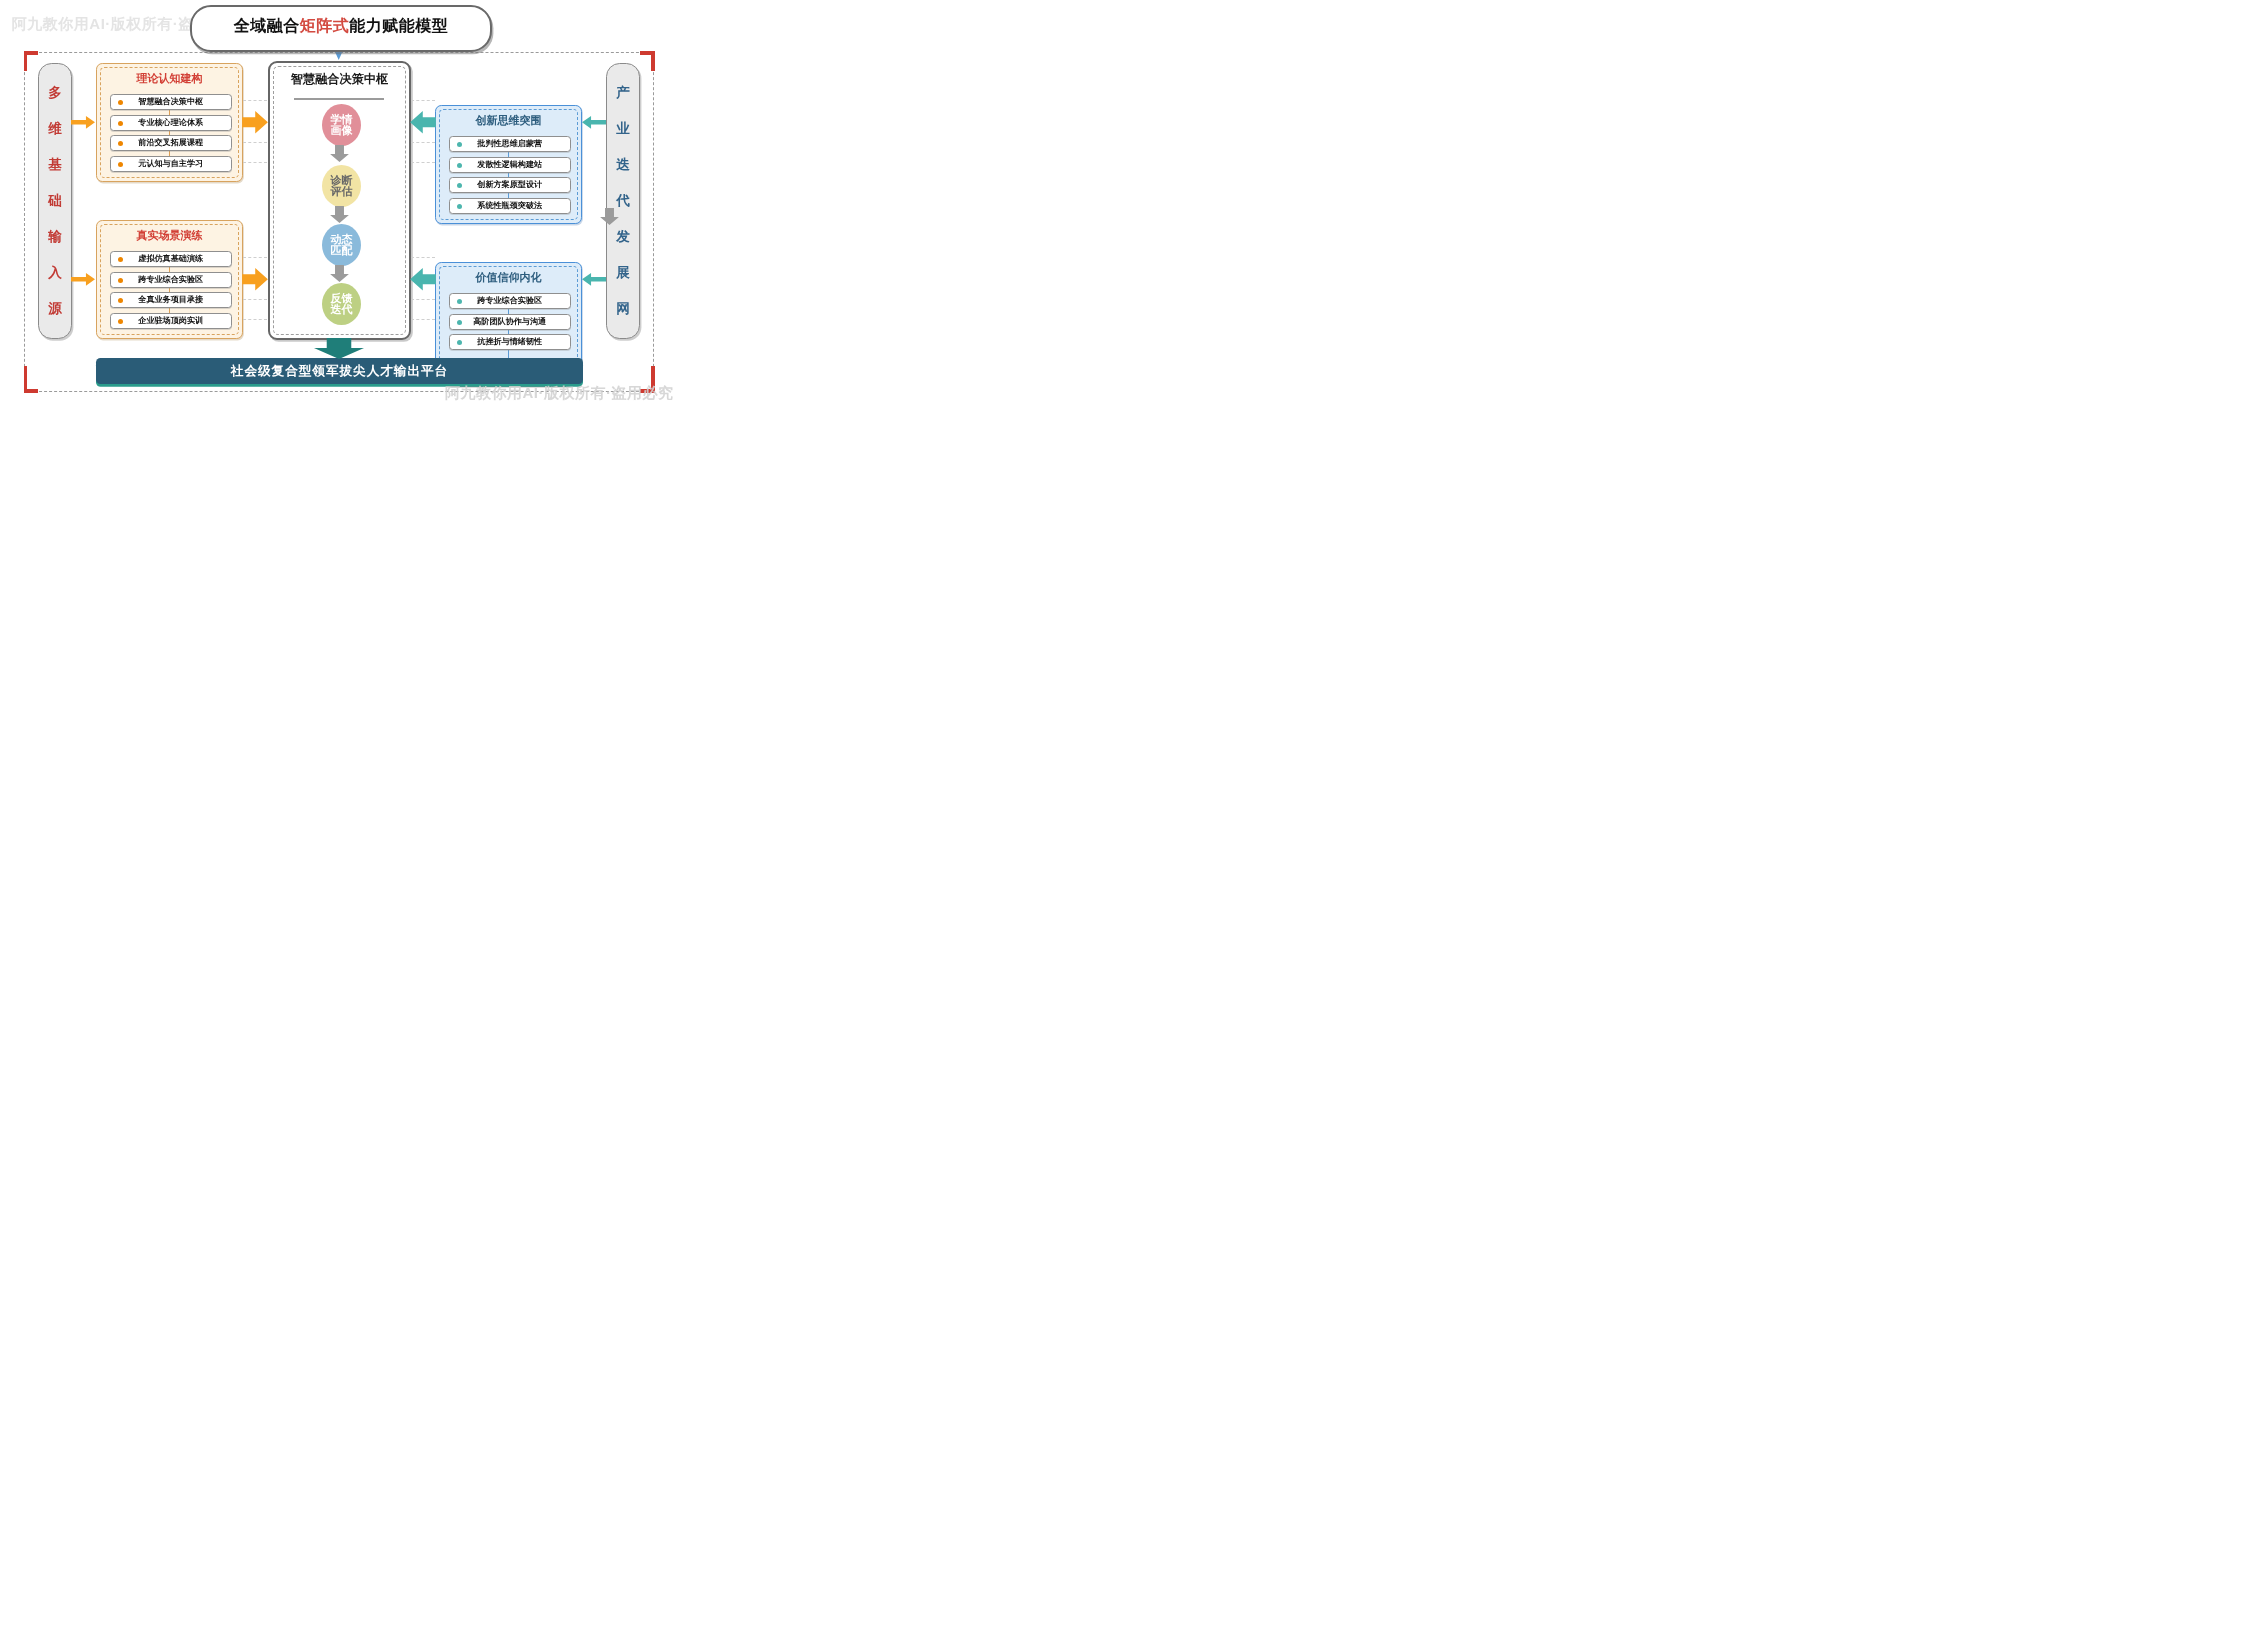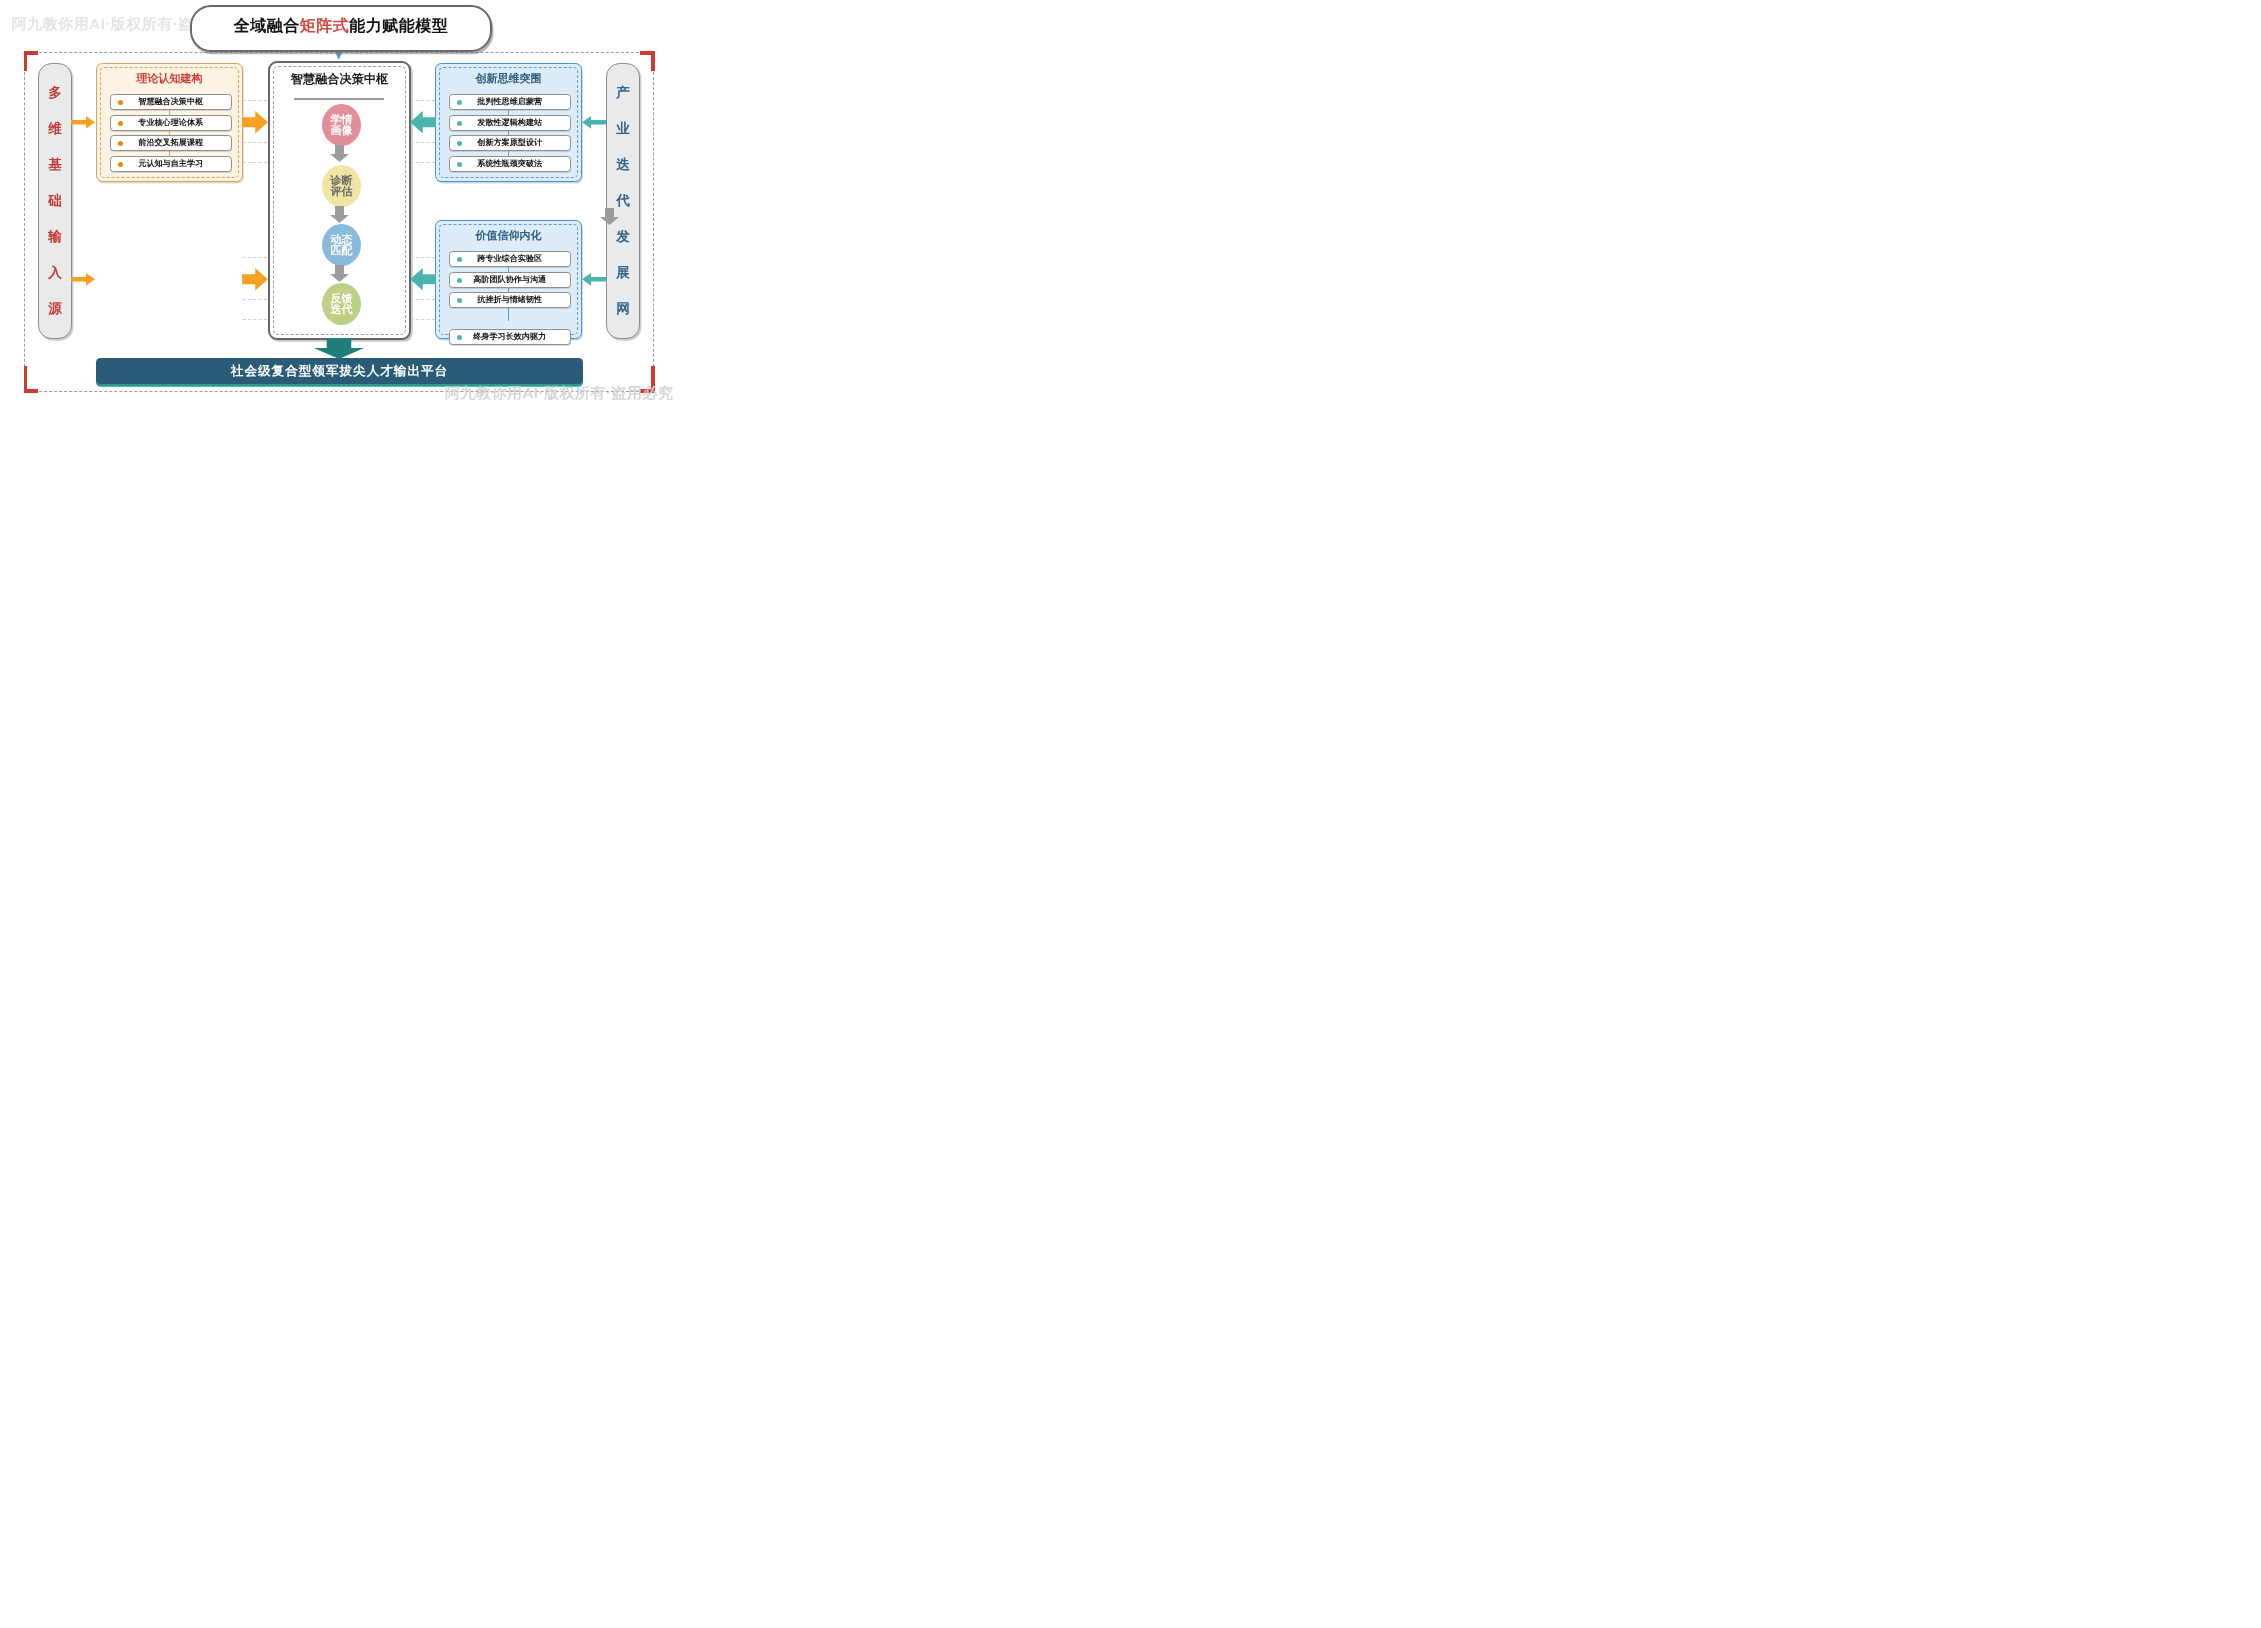--- a/index.html
+++ b/index.html
@@ -25,21 +25,21 @@
   .rail{position:absolute;top:63px;width:34px;height:276px;background:#eaeaea;border:1.4px solid #8a8a8a;border-radius:13.6px;box-shadow:1.4px 1.8px 0 rgba(130,130,130,0.4);z-index:4;box-sizing:border-box;display:flex;flex-direction:column;justify-content:space-evenly;align-items:center;}
   .rail-left{left:38px;}
   .rail-right{left:606px;}
   .rail span{font-size:13.6px;line-height:1;}
   .rail-left span{color:#c23b35;}
   .rail-right span{color:#33648b;}
 
   
   .module{position:absolute;width:147px;height:119px;border-radius:6.3px;z-index:4;box-sizing:border-box;}
   .module.cream{background:#fdf3e3;border:1.4px solid #d8a35e;box-shadow:0.9px 1.4px 0 rgba(180,150,100,0.35);}
-  .module.blue{background:#ddecf9;border:1.4px solid #4a90d8;box-shadow:0.9px 1.4px 0 rgba(100,140,190,0.35);}
+  .module.blue{background:#ddecf9;border:1.4px solid #4a90d8;box-shadow:0.9px 1.4px 0 rgba(100,140,190,0.35);margin-top:42px;}
   .module .inner-dash{position:absolute;inset:2.7px;border-radius:4.5px;border:0.9px dashed #d8a35e;pointer-events:none;}
   .module.blue .inner-dash{border-color:#5b9bd5;}
   .module .m-title{position:absolute;top:4.5px;left:0;width:100%;height:18px;line-height:18px;text-align:center;font-size:11px;}
   .module.cream .m-title{color:#d23f35;}
   .module.blue .m-title{color:#2d5d7e;}
   .vline{position:absolute;left:72px;top:38px;width:1.4px;height:62px;}
   .module.cream .vline{background:#dd9f55;}
   .module.blue .vline{background:#5b9bd5;}
   .card{position:absolute;left:12.7px;width:122px;height:16.3px;background:#fff;border:0.9px solid #8f8f8f;border-radius:3.6px;box-shadow:0 0.9px 0 rgba(140,140,140,0.3);box-sizing:border-box;}
   .card .bullet{position:absolute;left:7.2px;top:4.5px;width:5.4px;height:5.4px;border-radius:50%;}
@@ -133,20 +133,41 @@
     <div class="card" style="top:71px">
         <span class="bullet b-orange"></span>
         <span class="card-label">前沿交叉拓展课程</span>
       </div>
     <div class="card" style="top:92px">
         <span class="bullet b-orange"></span>
         <span class="card-label">元认知与自主学习</span>
       </div>
   </div>
 
+  <div class="module cream pos-bl">
+    <div class="inner-dash"></div>
+    <div class="m-title">真实场景演练</div>
+    <div class="vline"></div>
+    <div class="card" style="top:30px">
+        <span class="bullet b-orange"></span>
+        <span class="card-label">虚拟仿真基础演练</span>
+      </div>
+    <div class="card" style="top:51px">
+        <span class="bullet b-orange"></span>
+        <span class="card-label">跨专业综合实验区</span>
+      </div>
+    <div class="card" style="top:71px">
+        <span class="bullet b-orange"></span>
+        <span class="card-label">全真业务项目承接</span>
+      </div>
+    <div class="card" style="top:92px">
+        <span class="bullet b-orange"></span>
+        <span class="card-label">企业驻场顶岗实训</span>
+      </div>
+  </div>
 
   <div class="module blue pos-tr">
     <div class="inner-dash"></div>
     <div class="m-title">创新思维突围</div>
     <div class="vline"></div>
     <div class="card" style="top:30px">
         <span class="bullet b-teal"></span>
         <span class="card-label">批判性思维启蒙营</span>
       </div>
     <div class="card" style="top:51px">

